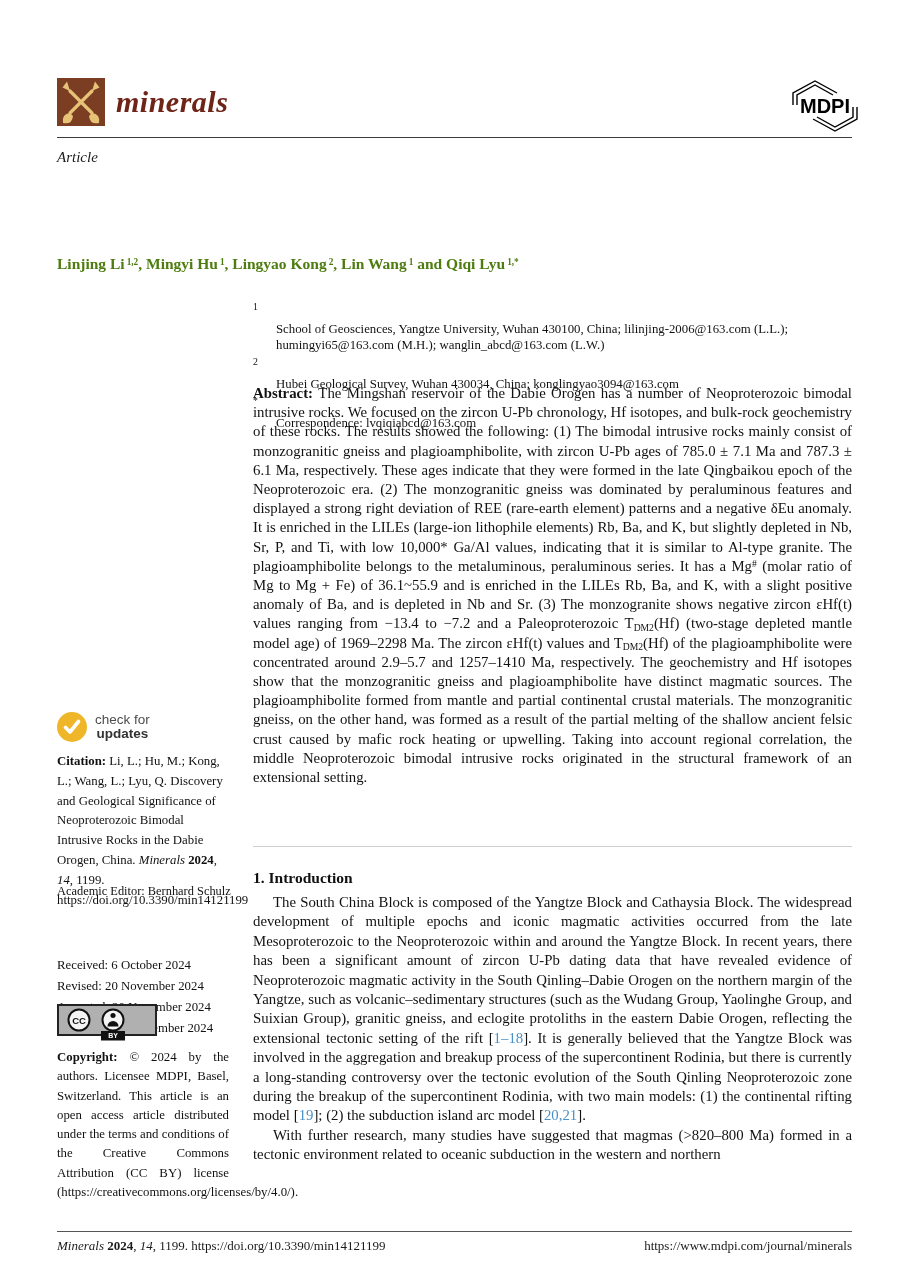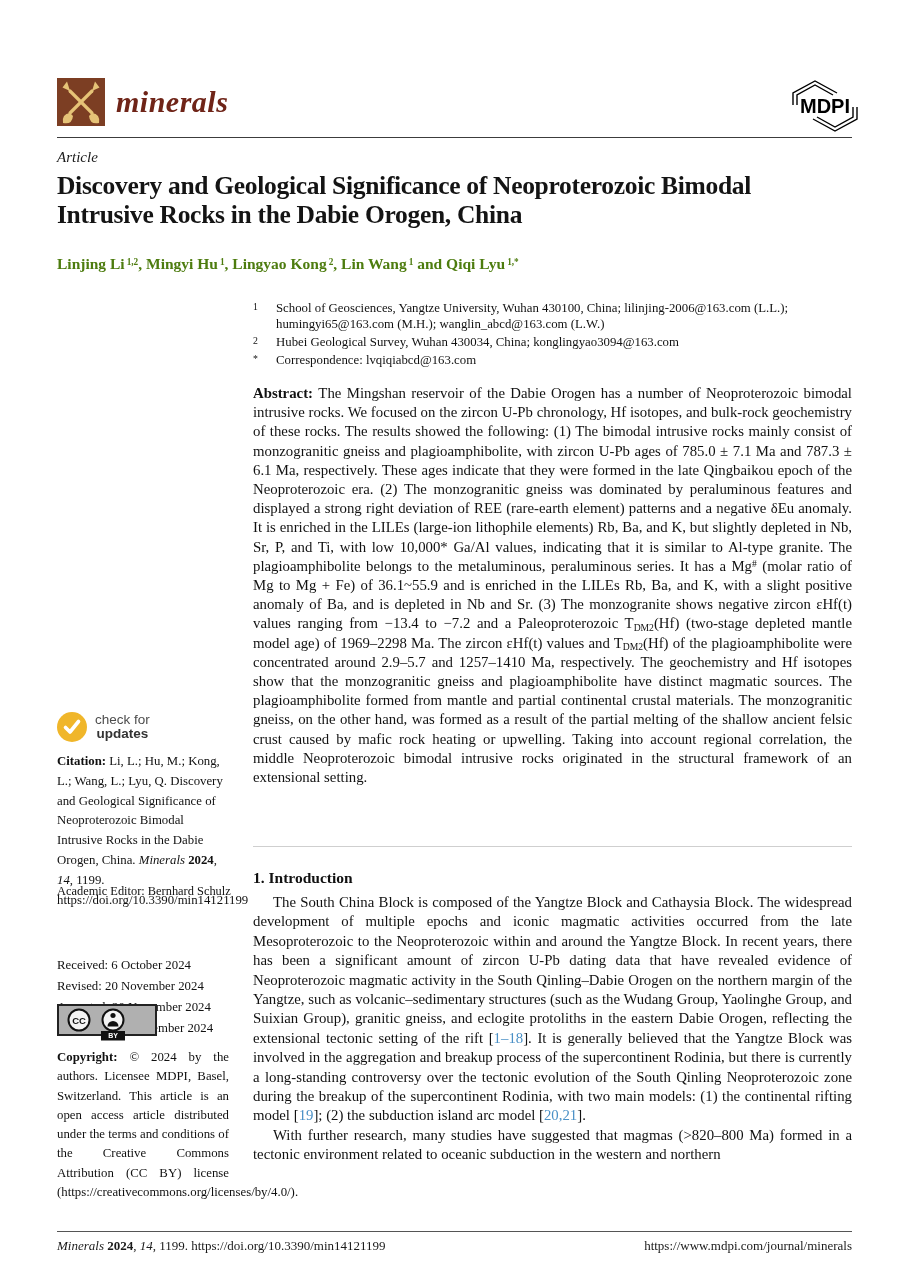--- a/index.html
+++ b/index.html
@@ -20,21 +20,21 @@
   .title{
     position:absolute;left:57px;top:171px;width:730px;
     font-size:25.5px;font-weight:bold;line-height:29px;letter-spacing:-0.3px;color:#141414;
   }
   .authors{position:absolute;left:57px;top:255px;width:795px;font-size:15.5px;font-weight:bold;color:#4d7c0f;}
   .authors sup{font-size:0.60em;line-height:0;position:relative;top:-0.45em;vertical-align:baseline;margin-left:2px;}
   
   .affiliations{position:absolute;left:253px;top:300px;width:599px;font-size:12.8px;line-height:16px;}
   .aff-row{display:flex;margin-bottom:2px;}
   .aff-marker{width:23px;flex:none;font-size:9.8px;position:relative;top:-1px;}
-  .aff-text{flex:1;}
+  .aff-text{flex:1;margin-top:21px;}
   .abstract{
     position:absolute;left:253px;top:384px;width:599px;
     font-size:14.8px;line-height:19.2px;text-align:justify;
   }
   .keywords{
     position:absolute;left:253px;top:789px;width:599px;white-space:nowrap;
     font-size:14.2px;letter-spacing:-0.25px;
   }
   .kw-divider{position:absolute;left:253px;top:846px;width:599px;border-top:1px solid #cfcfcf;}
   .section-heading{position:absolute;left:253px;top:869px;font-size:15.5px;font-weight:bold;}
@@ -91,21 +91,20 @@
         <polyline points="69,29 69,41 47,53 25,41"></polyline>
         <polyline points="65,29 65,39 47,49 29,39"></polyline>
       </g>
       <text x="37" y="35" text-anchor="middle" font-family="Liberation Sans, sans-serif" font-size="20" font-weight="bold" fill="#000">MDPI</text>
     </svg>
   </div>
 
   <div class="header-rule"></div>
 
   <div class="article-type">Article</div>
-  <div class="title">Discovery and Geological Significance of Neoproterozoic Bimodal Intrusive Rocks in the Dabie Orogen, China</div>
 
   <div class="authors">
     <span><span>Linjing Li</span><sup>1,2</sup><span>, </span></span><span><span>Mingyi Hu</span><sup>1</sup><span>, </span></span><span><span>Lingyao Kong</span><sup>2</sup><span>, </span></span><span><span>Lin Wang</span><sup>1</sup><span> and </span></span><span><span>Qiqi Lyu</span><sup>1,*</sup></span>
   </div>
 
   <div class="affiliations">
     <div class="aff-row">
       <span class="aff-marker">1</span>
       <span class="aff-text">School of Geosciences, Yangtze University, Wuhan 430100, China; lilinjing-2006@163.com (L.L.); humingyi65@163.com (M.H.); wanglin_abcd@163.com (L.W.)</span>
     </div>

